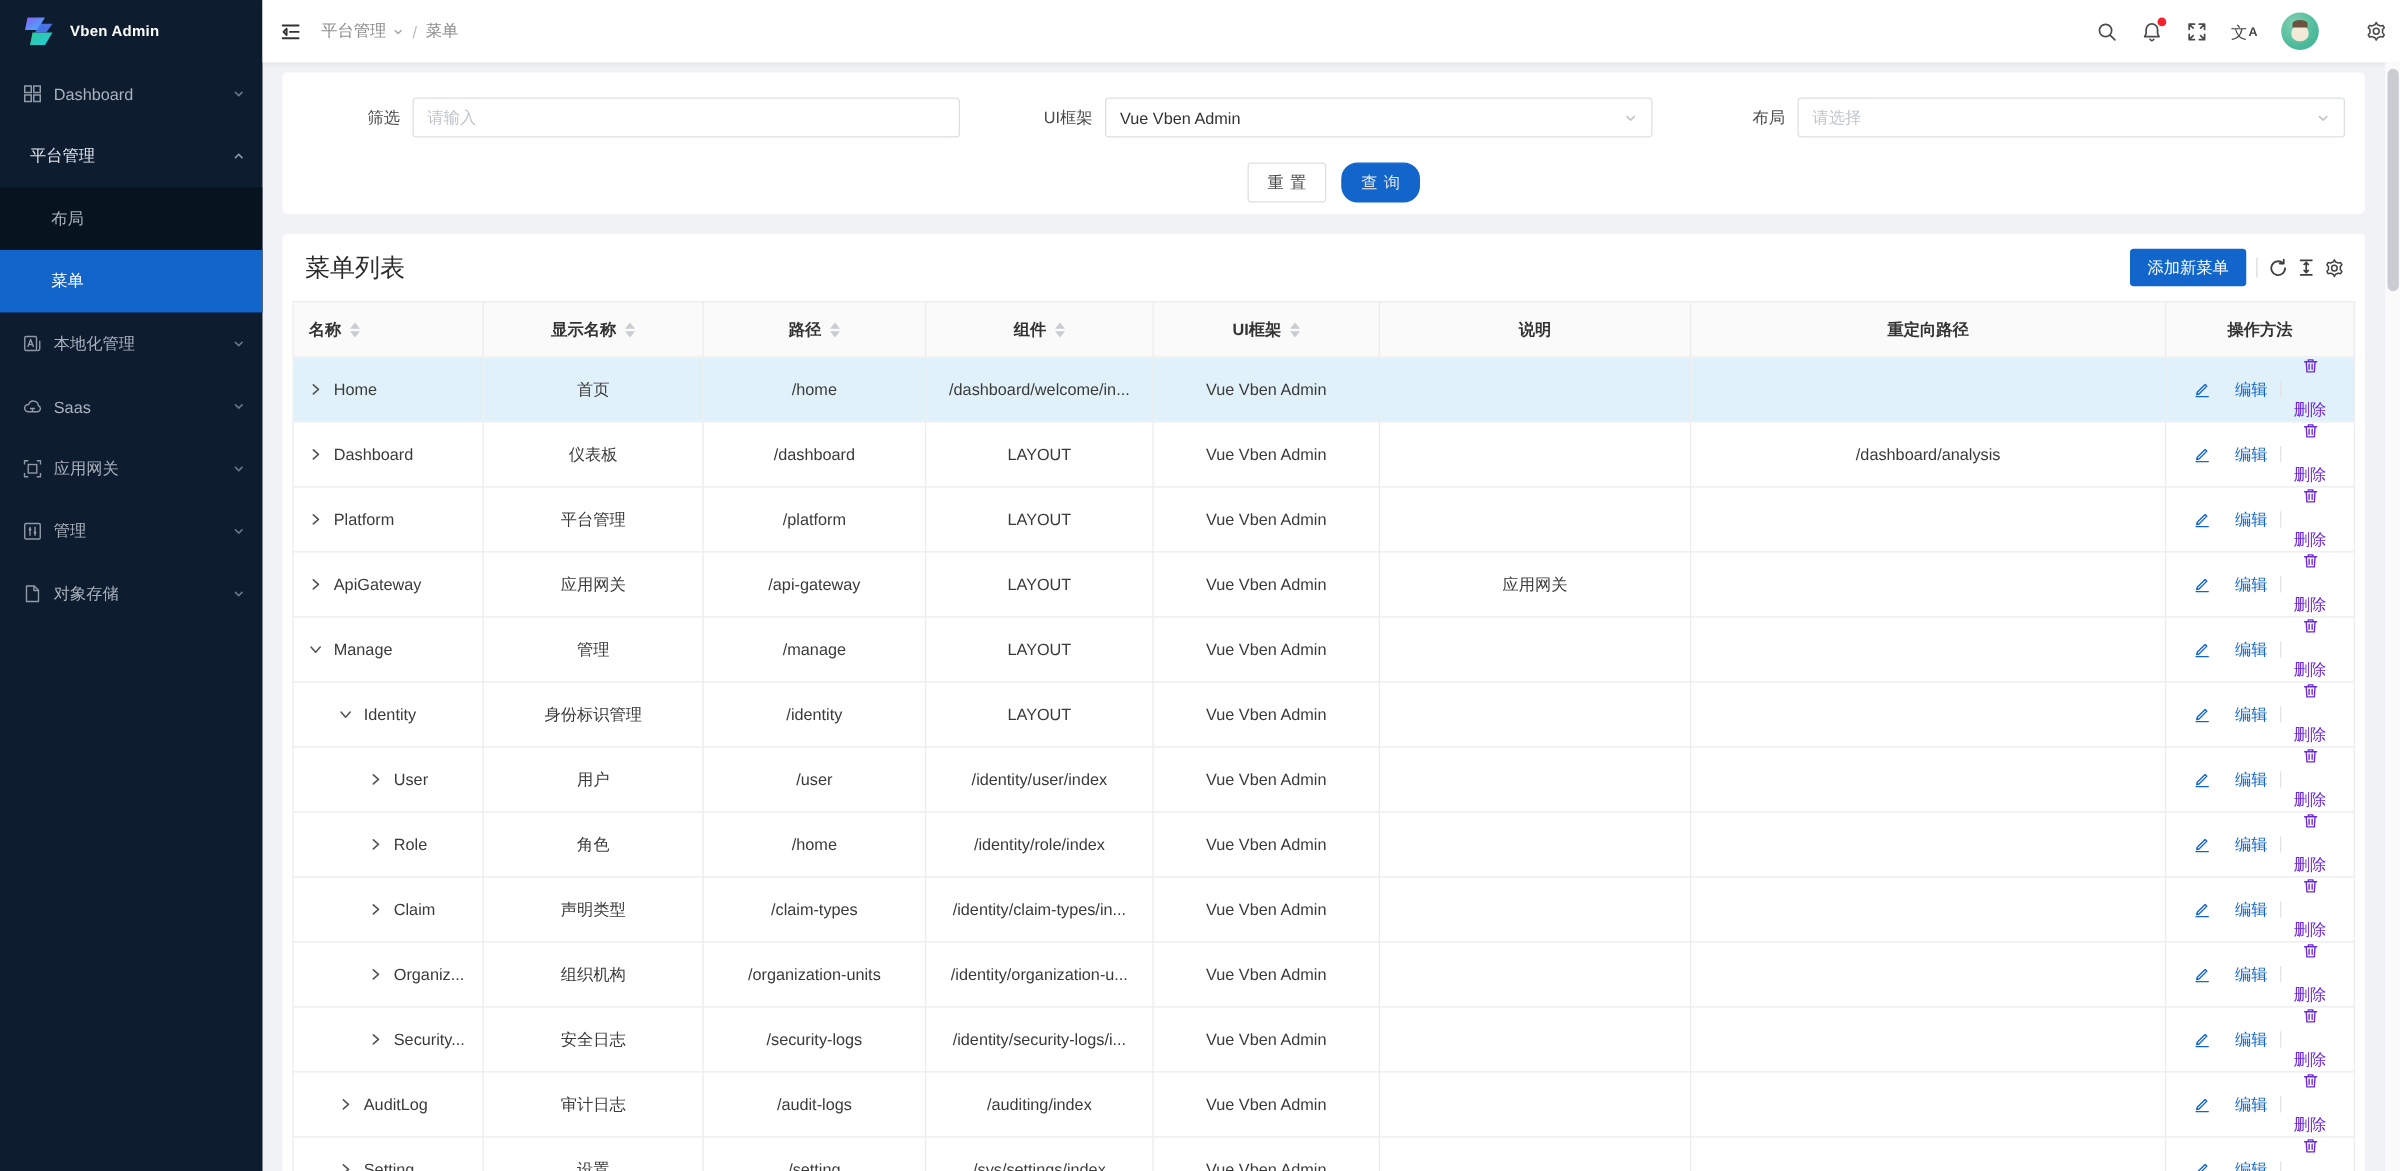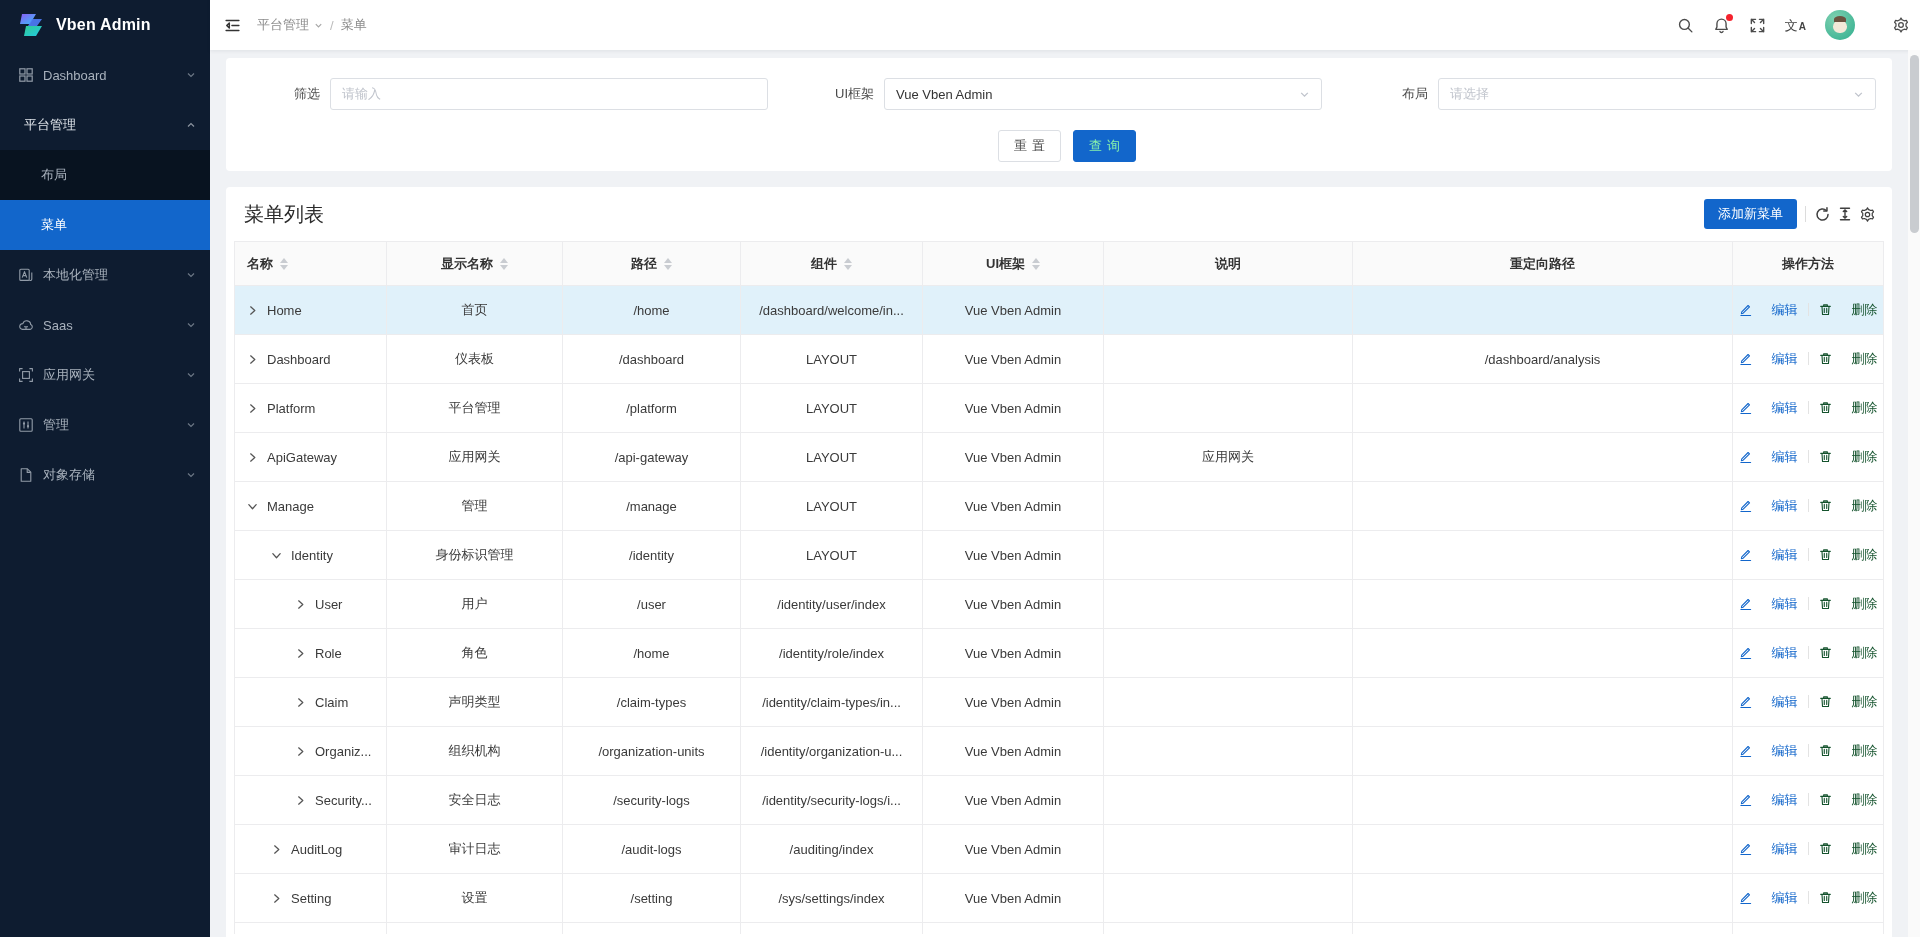--- a/index.html
+++ b/index.html
@@ -5,21 +5,21 @@
 * { margin:0; padding:0; box-sizing:border-box; }
 html,body { width:1920px; height:937px; overflow:hidden; }
 body { font-family:"Liberation Sans","DejaVu Sans",sans-serif; font-size:13px; color:#333; background:#f0f2f5; }
 .app { display:flex; width:100%; height:100%; }
 .svg-icon { display:inline-flex; line-height:0; }
 svg { display:block; }
 
 
 .sidebar { width:210px; flex:none; background:#0e1c30; color:#a9b2bd; display:flex; flex-direction:column; overflow:hidden; }
 .logo { height:50px; display:flex; align-items:center; gap:10px; padding-left:16px; flex:none; }
-.logo-text { color:#fff; font-size:16px; font-weight:bold; letter-spacing:.2px; }
+.logo-text { color:#fff; font-size:12px; font-weight:bold; letter-spacing:.2px; }
 .menu-item { height:50px; display:flex; align-items:center; padding:0 14px 0 18px; cursor:pointer; }
 .menu-item.no-icon { padding-left:24px; color:#dfe4ea; }
 .mi-icon { width:16px; margin-right:9px; flex:none; opacity:.85; }
 .mi-label { flex:1; font-size:13px; }
 .mi-chevron { opacity:.6; }
 .mi-chevron.up { transform:rotate(180deg); }
 .submenu { background:#081320; }
 .submenu-item { height:50px; display:flex; align-items:center; padding-left:41px; cursor:pointer; font-size:13px; }
 .submenu-item.active { background:#1266cb; color:#fff; }
 
@@ -49,21 +49,21 @@
 .filter-grid { display:grid; grid-template-columns:1fr 1fr 1fr; column-gap:44px; }
 .field { display:flex; align-items:center; }
 .field-label { min-width:62px; text-align:right; margin-right:10px; color:#4a4a4a; flex:none; }
 .control { flex:1; height:32px; border:1px solid #dcdfe4; border-radius:3px; display:flex; align-items:center; padding:0 11px; background:#fff; color:#333; }
 .control .ph { color:#c0c4cc; }
 .control .val { color:#333; }
 .control .sel-chev { margin-left:auto; color:#c0c4cc; }
 .filter-actions { display:flex; justify-content:center; gap:12px; margin-top:20px; }
 .btn { height:32px; padding:0 15px; border-radius:3px; border:1px solid #dcdfe4; background:#fff; color:#4a4a4a; font-size:13px; cursor:pointer; font-family:inherit; }
 .btn.cjk2 { letter-spacing:5px; padding:0 10px 0 15px; }
-.btn.primary { background:#1266cb; border-color:#1266cb; color:#86efac; }
+.btn.primary { background:#1266cb; border-color:#1266cb; color:#e5e5e5;border-radius:13px; }
 
 .table-card { padding:0 8px 8px 8px; }
 .table-head { height:54px; display:flex; align-items:center; justify-content:space-between; padding:0 8px 0 10px; }
 .table-title { font-size:20px; font-weight:500; color:#2b2b2b; }
 .table-tools { display:flex; align-items:center; gap:6px; }
 .add-btn { height:30px; padding:0 14px; border:none; border-radius:3px; background:#1266cb; color:#fff; font-size:13px; cursor:pointer; font-family:inherit; }
 .tools-divider { width:1px; height:16px; background:#dcdcdc; margin:0 2px; }
 .tool-icon { color:#3f3f3f; cursor:pointer; }
 
 table { width:100%; border-collapse:collapse; table-layout:fixed; }
@@ -76,21 +76,21 @@
 .sorter .cu { border-bottom:5px solid #c9ccd1; }
 .sorter .cd { border-top:5px solid #c9ccd1; }
 tbody td { height:49px; text-align:center; color:#3a3a3a; font-size:13px; overflow:hidden; white-space:nowrap; }
 tbody tr.highlight td { background:#e0f1fa; }
 .name-cell { display:flex; align-items:center; gap:9px; }
 .expand-icon { color:#555; flex:none; display:inline-flex; }
 .expand-icon.expanded { transform:rotate(90deg); }
 .actions { display:inline-flex; align-items:center; gap:10px; }
 .act { display:inline-flex; align-items:center; gap:20px; cursor:pointer; text-decoration:none; }
 .act-edit { color:#1266cb; }
-.act-del { color:#14532d; }
+.act-del { color:#6d28d9;flex-direction:column; }
 .act-sep { width:1px; height:13px; background:#e3e3e3; }
 tr.partial-row td { height:11px; border-bottom:none; }
 
 
 .scrollbar { position:absolute; top:50px; right:0; bottom:0; width:12px; background:#fafafa; z-index:4; }
 .scroll-thumb { position:absolute; top:5px; left:1.5px; width:9px; height:178px; border-radius:5px; background:#c9ccd0; }
 </style>
 </head>
 <body>
 

